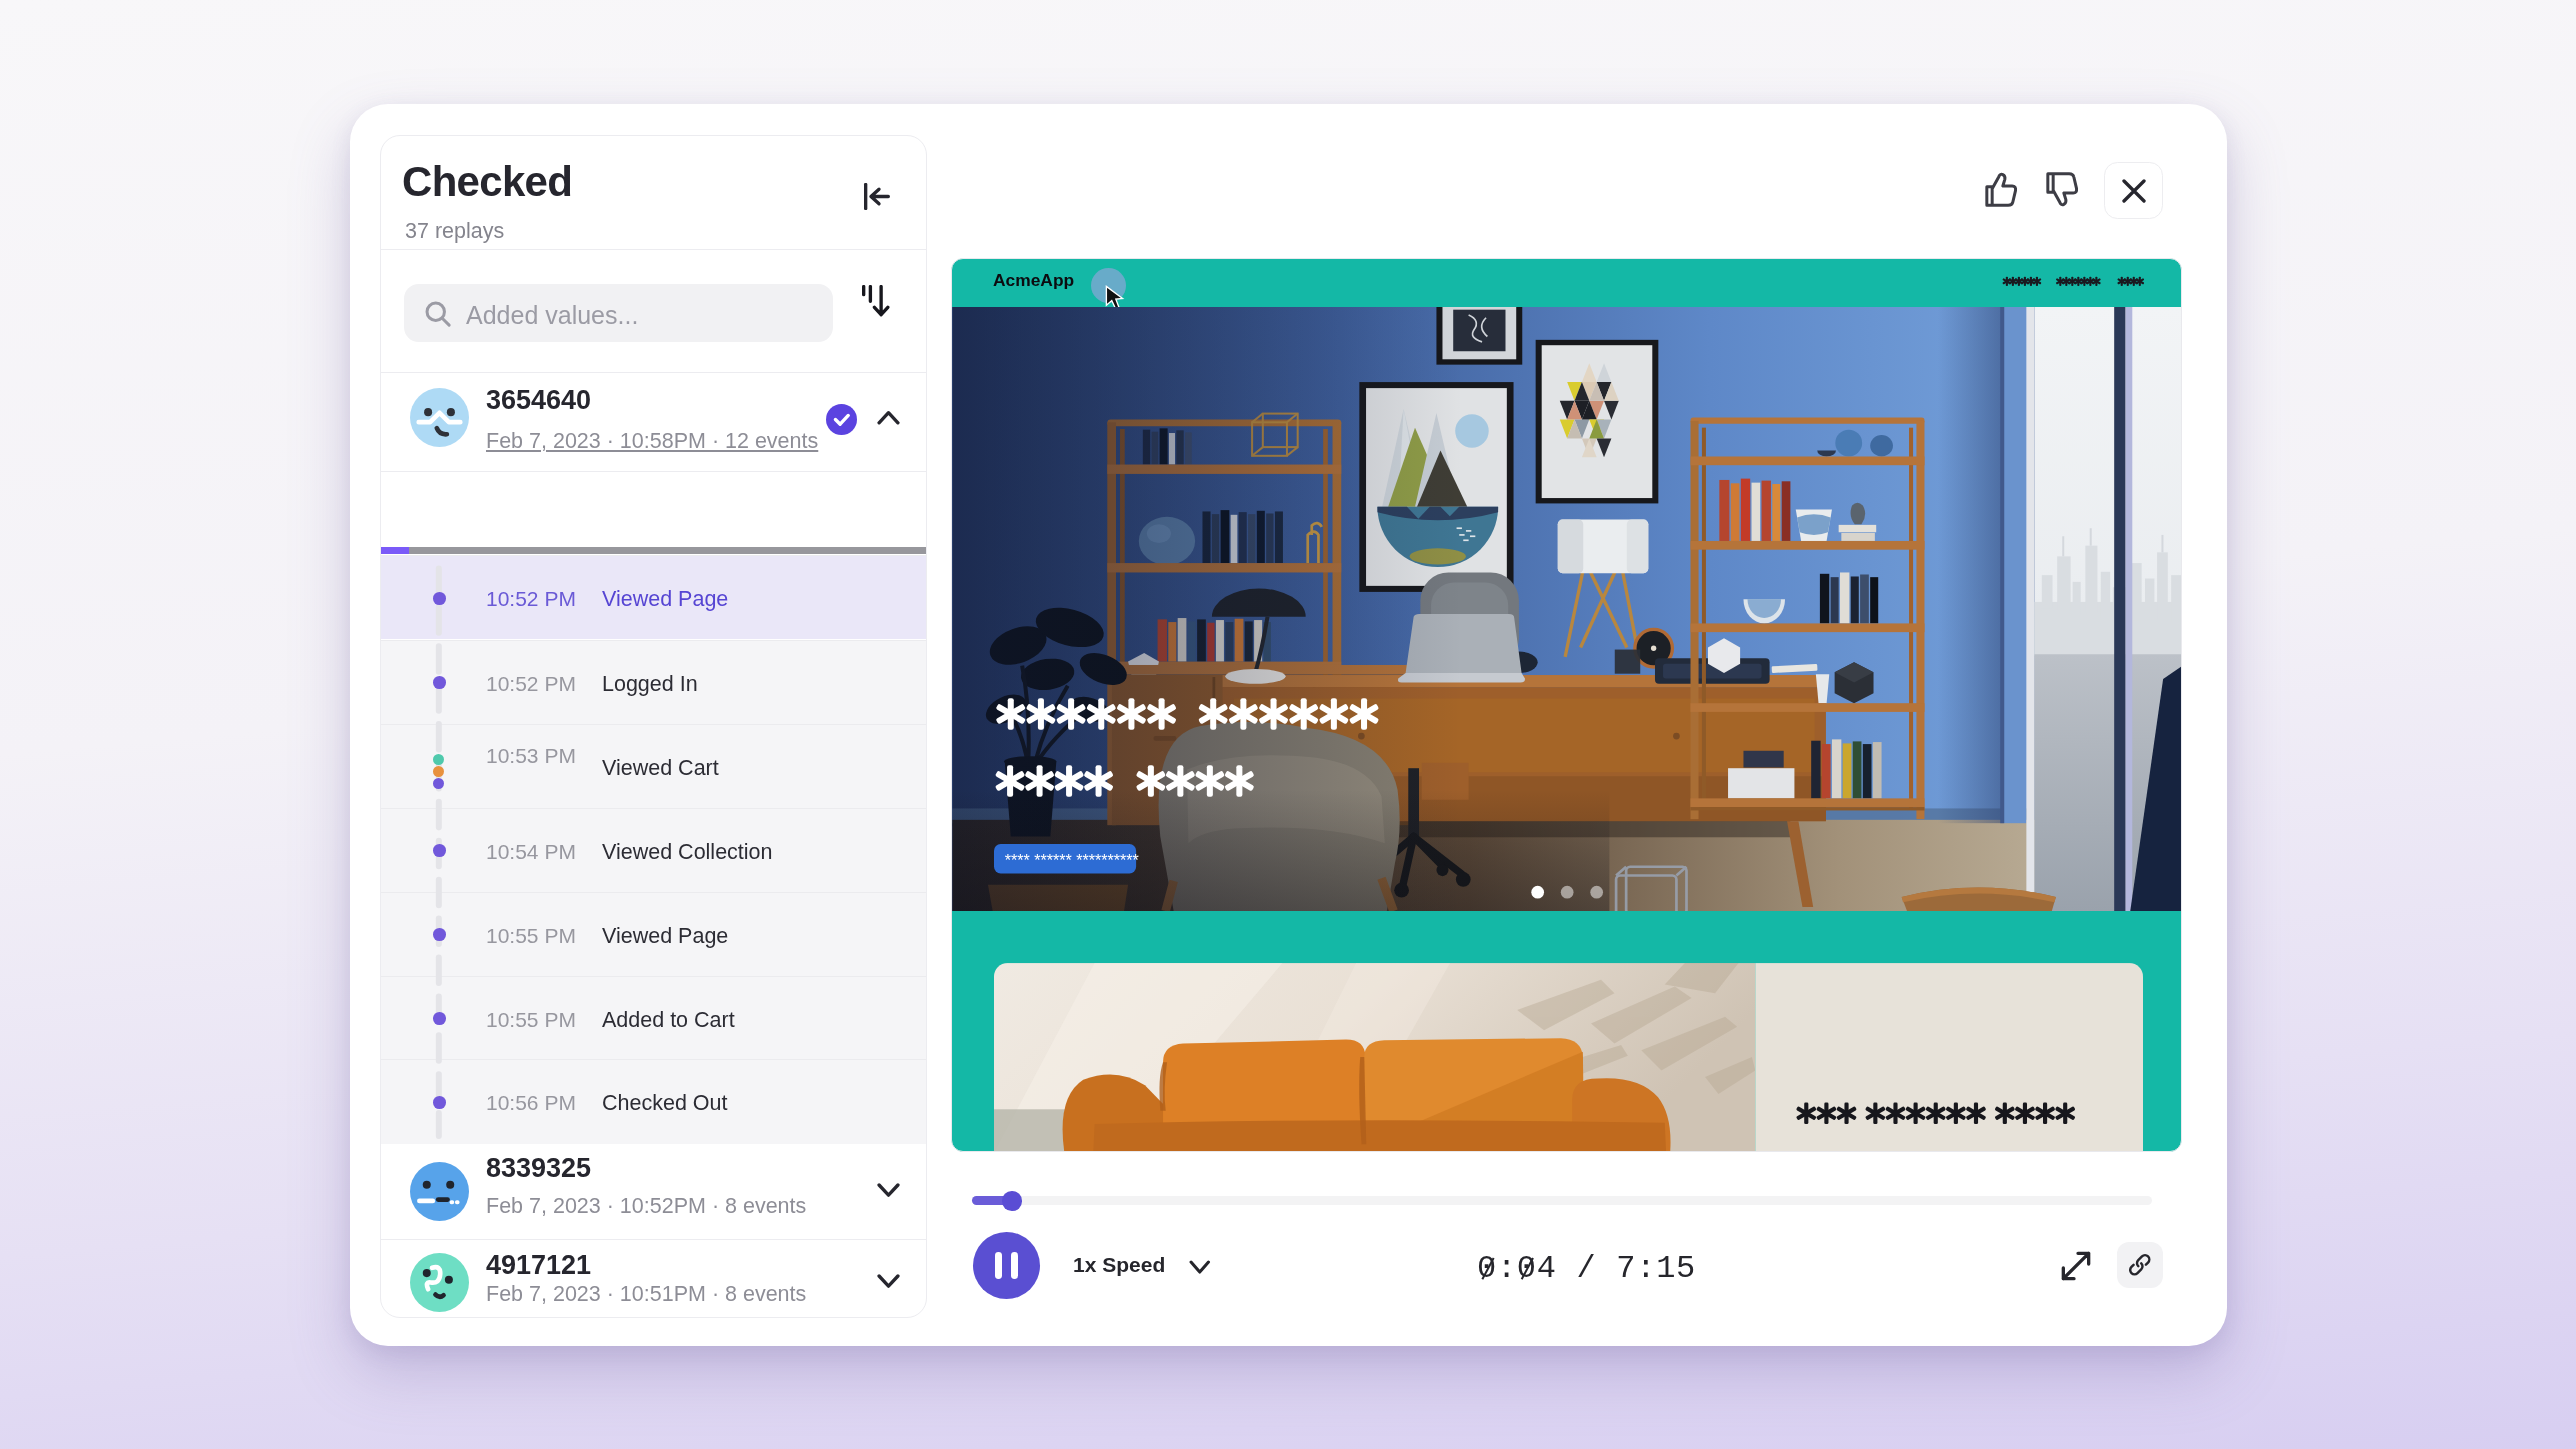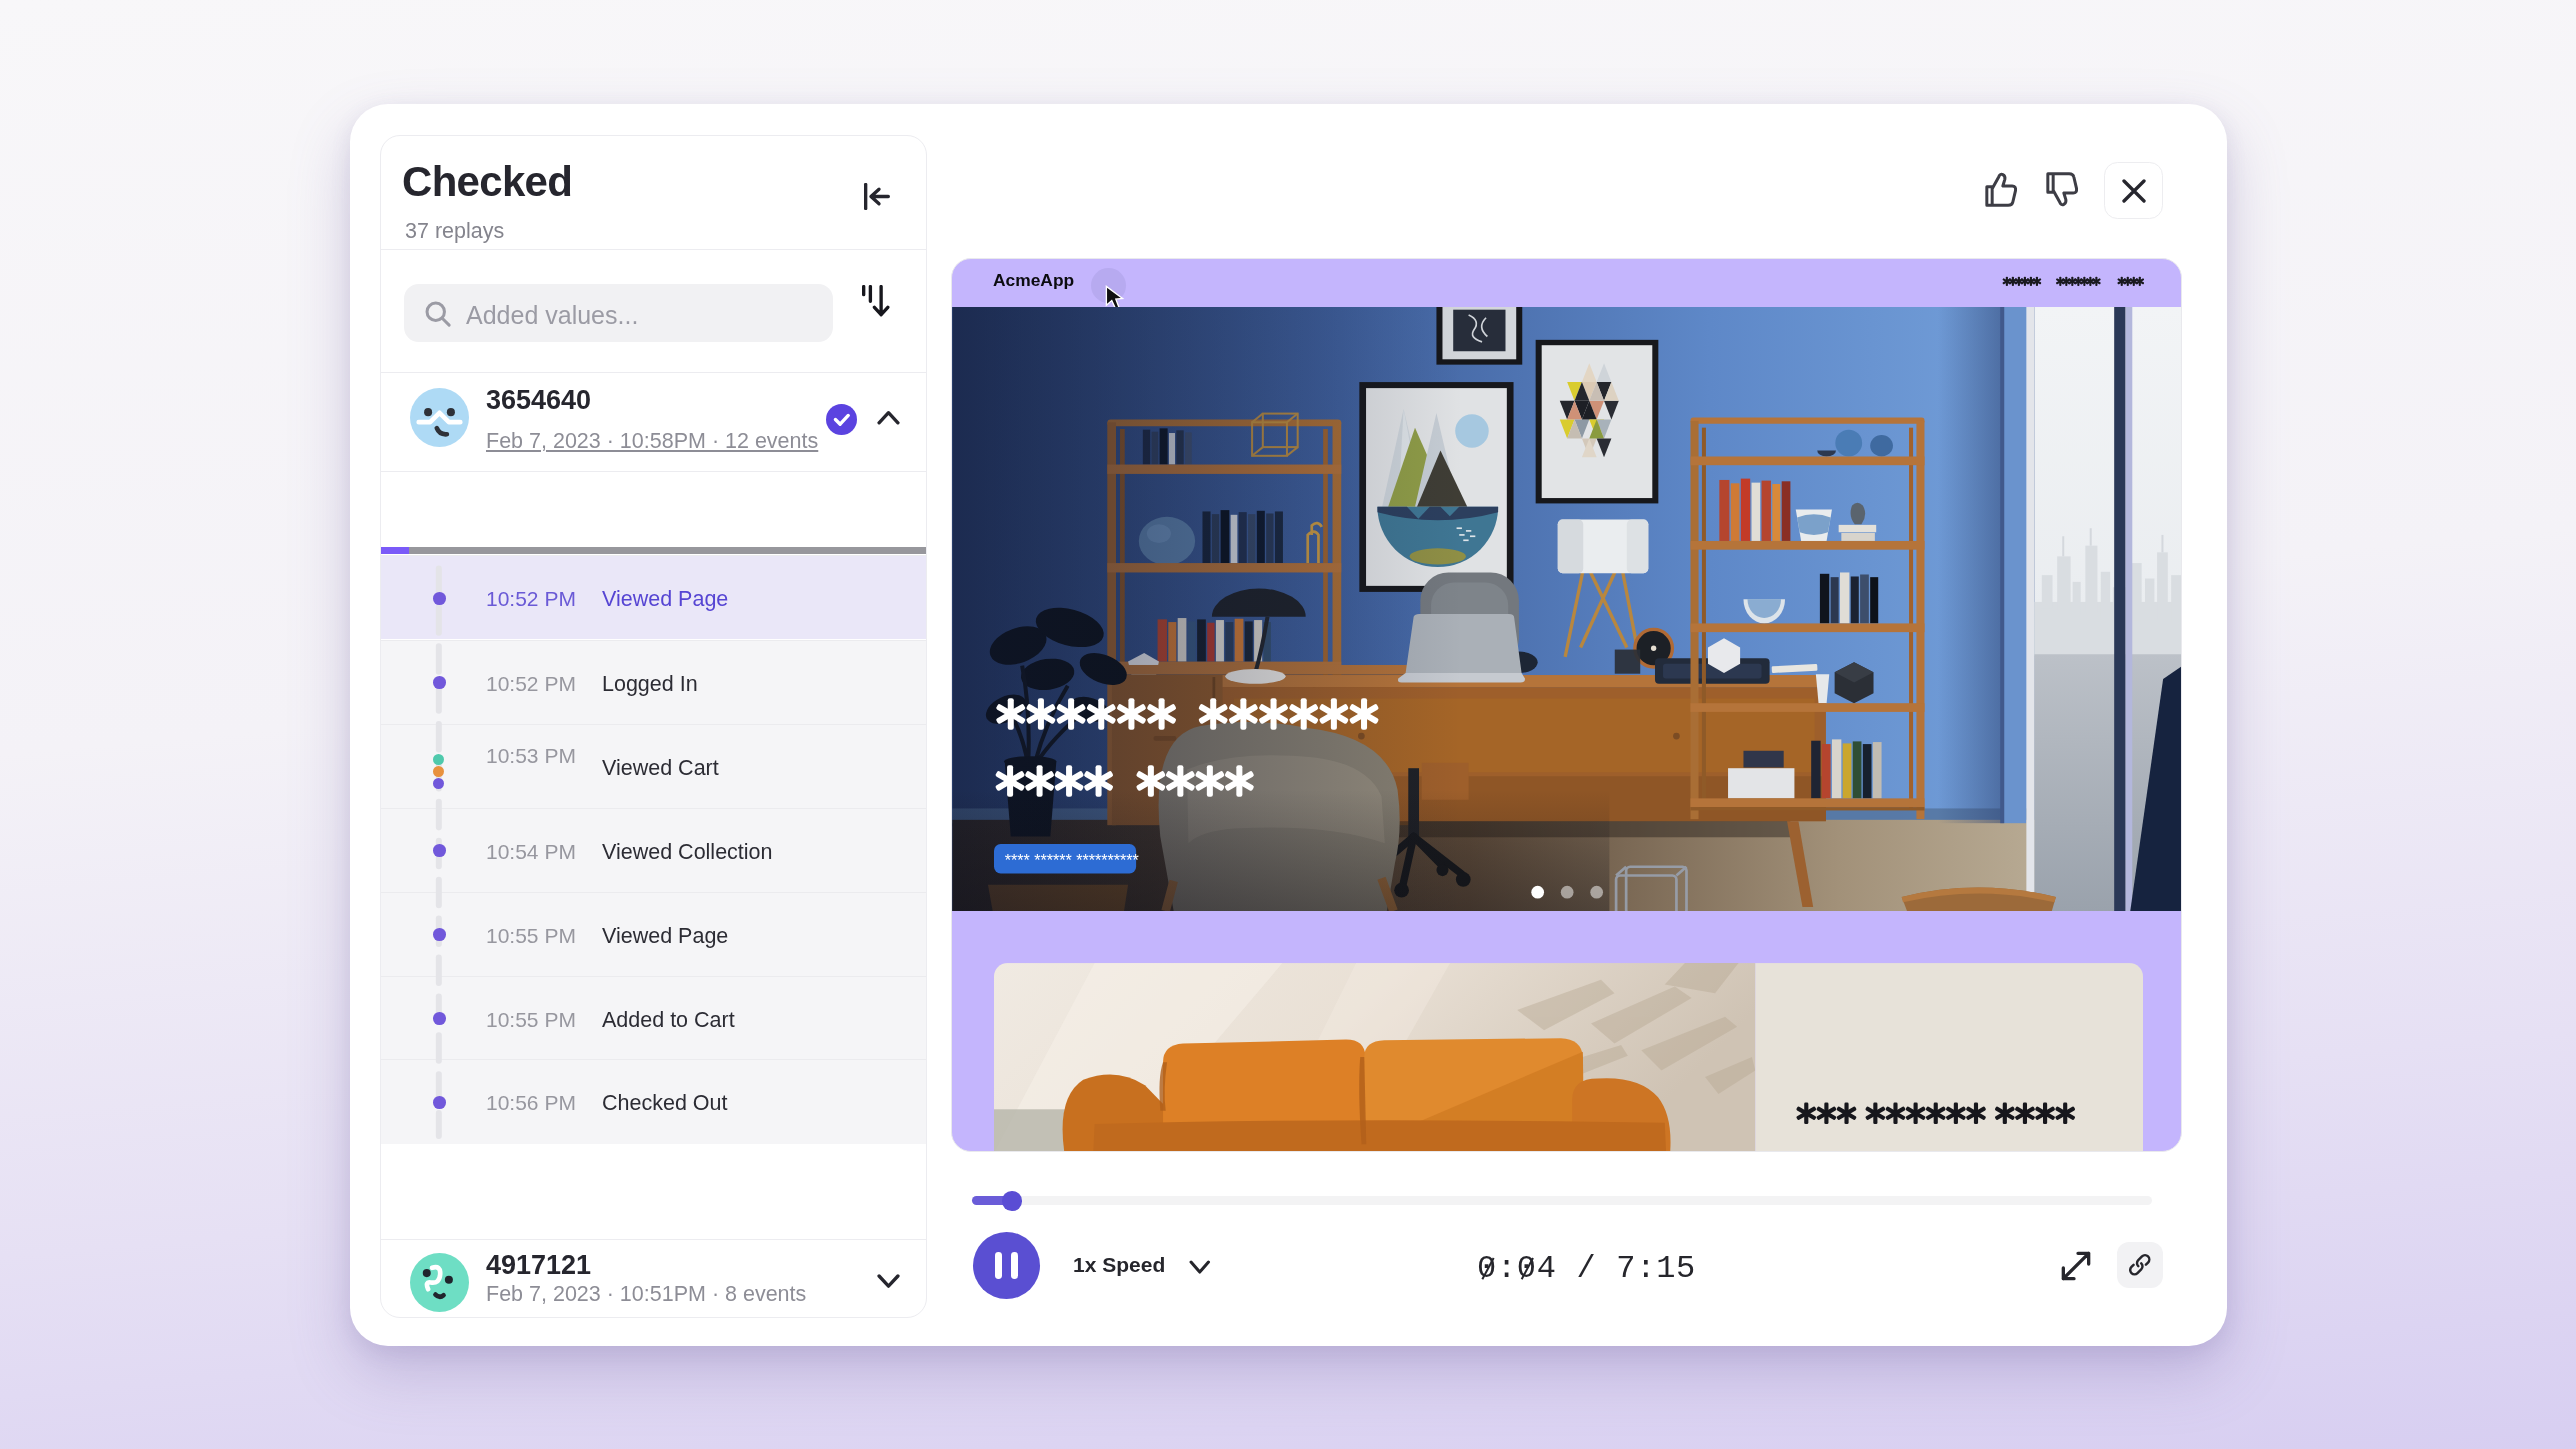--- a/index.html
+++ b/index.html
@@ -34,21 +34,21 @@
   .ev-time { position:absolute; left:105px; font-size:21px; color:#97979f; }
   .ev-name { position:absolute; left:221px; font-size:21.5px; color:#2c2c34; }
   .ev-row { position:absolute; left:0; width:100%; height:84px; background:#f5f5f7; border-top:1.3px solid #ebebee; }
   .ev-row.hl { background:#eae7f8; }
   .ev-row.hl .ev-time { color:#6a5ad6; }
   .ev-row.hl .ev-name { color:#5645d3; }
   .edot { position:absolute; z-index:4; width:12.7px; height:12.7px; border-radius:50%; background:#7158db; left:52px; }
   
   .player {
     position:absolute; left:951px; top:258px; width:1231px; height:894px;
-    background:#c4b5fd; border:1.3px solid #e9e9ed; border-radius:20px; overflow:hidden;
+    background:#14b8a6; border:1.3px solid #e9e9ed; border-radius:12px; overflow:hidden;
   }
   .acme { position:absolute; left:41px; top:11.4px; font-size:17.4px; font-weight:700; color:#0c0c10; }
   .banner { position:absolute; left:42px; top:704px; width:1149px; height:190px; border-radius:13.4px 13.4px 0 0; overflow:hidden; }
   
   .track { position:absolute; left:972px; top:1196px; width:1180px; height:9.4px; border-radius:4.7px; background:#f3f3f4; }
   .trackfill { position:absolute; left:972px; top:1196px; width:42px; height:9.4px; border-radius:4.7px; background:#6a5cd8; }
   .knob { position:absolute; left:1002px; top:1191px; width:19.5px; height:19.5px; border-radius:50%; background:#5a4dd4; }
   .pausebtn { position:absolute; left:973px; top:1232px; width:67px; height:67px; border-radius:50%; background:#5a4fd2; }
   .speed { position:absolute; left:1073px; top:1253px; font-size:21px; font-weight:700; color:#26262c; }
   .timetxt { position:absolute; left:1477px; top:1250px; letter-spacing:0.7px; font-family:"Liberation Mono", monospace; font-size:32px; color:#26262c; }
@@ -139,20 +139,35 @@
     <div class="edot" style="top:121px;"></div>
     <div class="edot" style="top:199px; background:#4fc9ac; width:11.4px;height:11.4px;left:52px;"></div>
     <div class="edot" style="top:211px; background:#e8923f; width:11.4px;height:11.4px;left:52px;"></div>
     <div class="edot" style="top:223px; width:11.4px;height:11.4px;left:52px;"></div>
     <div class="edot" style="top:289px;"></div>
     <div class="edot" style="top:373px;"></div>
     <div class="edot" style="top:457px;"></div>
     <div class="edot" style="top:541px;"></div>
   </div>
 
+  <div class="abs" style="left:0;top:1008px;width:100%;height:95px;">
+    <svg class="abs" style="left:29px;top:18px;" width="59" height="59" viewBox="0 0 88 88">
+      <circle cx="44" cy="44" r="44" fill="#57a3ea"></circle>
+      <circle cx="25" cy="34" r="6" fill="#20242c"></circle>
+        <circle cx="60" cy="34" r="6" fill="#20242c"></circle>
+      <path d="M14 58 L34 58" stroke="#fff" stroke-width="7" stroke-linecap="round"></path>
+      <path d="M42 56 L56 56" stroke="#20242c" stroke-width="7" stroke-linecap="round"></path>
+      <path d="M62 60 L63 60 M70 60 L71 60" stroke="#fff" stroke-width="6" stroke-linecap="round"></path>
+    </svg>
+    <div class="row-title abs" style="left:105px;top:9.4px;">8339325</div>
+    <div class="row-sub abs" style="left:105px;top:50px;">Feb 7, 2023 · 10:52PM · 8 events</div>
+    <svg class="abs" style="left:496px;top:39px;" width="23" height="14.8" viewBox="0 0 34 22">
+      <path d="M3 3 L17 18 L31 3" stroke="#26262e" stroke-width="5" fill="none" stroke-linecap="round" stroke-linejoin="round"></path>
+    </svg>
+  </div>
   <div class="hdiv" style="top:1103px;"></div>
 
   <div class="abs" style="left:0;top:1104px;width:100%;height:79px;">
     <svg class="abs" style="left:29px;top:12.7px;" width="59" height="59" viewBox="0 0 88 88">
       <circle cx="44" cy="44" r="44" fill="#6edec4"></circle>
       <circle cx="25" cy="30" r="6" fill="#20242c"></circle>
         <circle cx="58" cy="40" r="6" fill="#20242c"></circle>
       <path d="M33 22 Q46 18 45 32 Q44 46 31 44 Q22 42 27 54" stroke="#fff" stroke-width="7" fill="none" stroke-linecap="round"></path>
       <path d="M38 62 Q44 68 50 63" stroke="#20242c" stroke-width="7" fill="none" stroke-linecap="round"></path>
     </svg>

